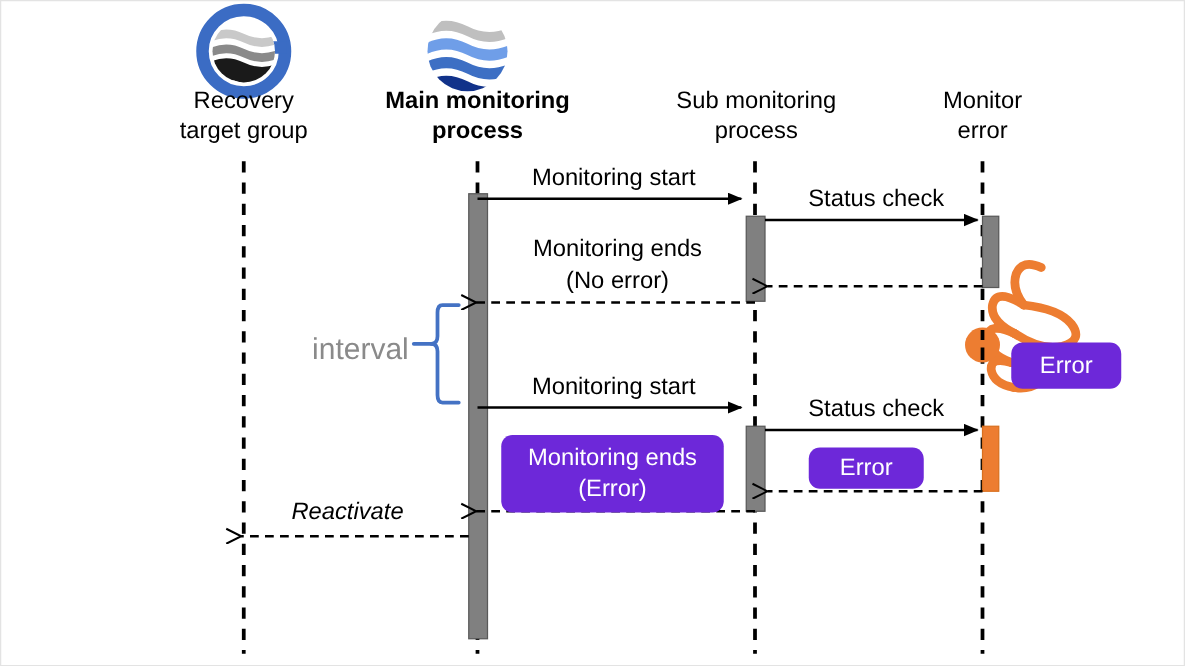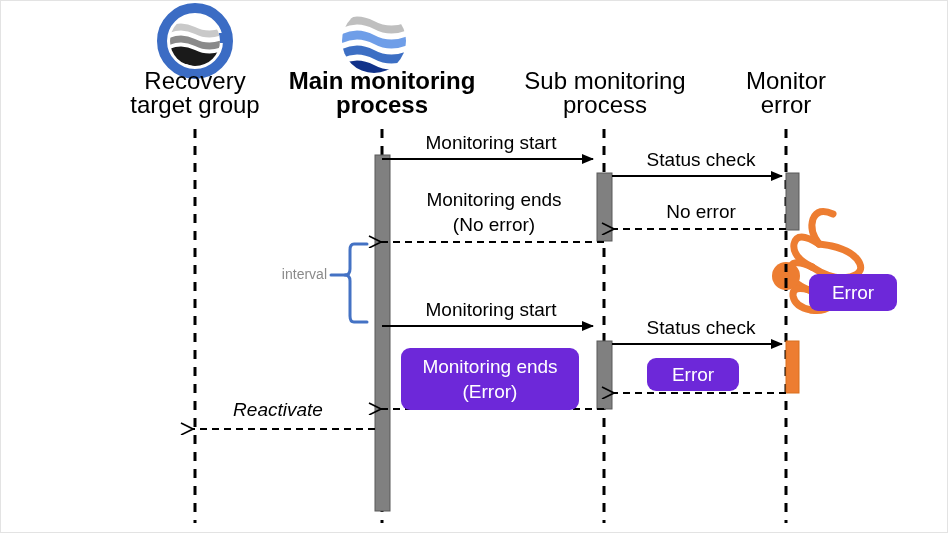--- a/index.html
+++ b/index.html
@@ -10,37 +10,37 @@
     background:#ffffff;
     border:1px solid #e3e3e3;
     box-sizing:border-box;
     overflow:hidden;
   }
   #svg{position:absolute;left:0;top:0;width:948px;height:533px;}
 
   .hdr{
     position:absolute;
     text-align:center;
-    font-size:24px;
+    font-size:19px;
     color:#000;
     line-height:24px;
     white-space:pre-line;
     letter-spacing:0px;
   }
   .msglbl{
     position:absolute;
     font-size:19px;
     color:#000;
     text-align:center;
     line-height:25px;
     white-space:pre-line;
   }
   .intervallbl{
     position:absolute;
-    font-size:14px;
+    font-size:24px;
     color:#8a8a8a;
     text-align:right;
   }
   .badge{
     position:absolute;
     background:#6d28d9;
     color:#ffffff;
     border-radius:9px;
     text-align:center;
     font-size:19px;
@@ -151,21 +151,20 @@
 process</div>
   <div class="hdr" style="left:512px;top:68px;width:184px;">Sub monitoring
 process</div>
   <div class="hdr" style="left:713px;top:68px;width:144px;">Monitor
 error</div>
 
   <div class="msglbl" style="left:395px;top:129px;width:190px;">Monitoring start</div>
 
   <div class="msglbl" style="left:620px;top:146px;width:160px;">Status check</div>
 
-  <div class="msglbl" style="left:630px;top:198px;width:140px;">No error</div>
 
   <div class="msglbl" style="left:398px;top:186px;width:190px;">Monitoring ends
 (No error)</div>
 
   <div class="msglbl" style="left:395px;top:296px;width:190px;">Monitoring start</div>
 
   <div class="msglbl" style="left:620px;top:314px;width:160px;">Status check</div>
 
   <div class="badge" style="left:646px;top:357px;width:92px;height:33px;">Error</div>
 

